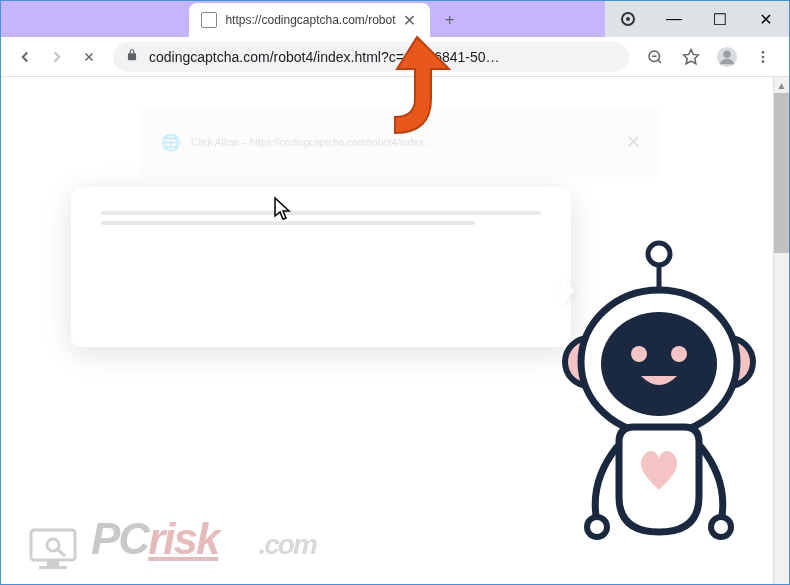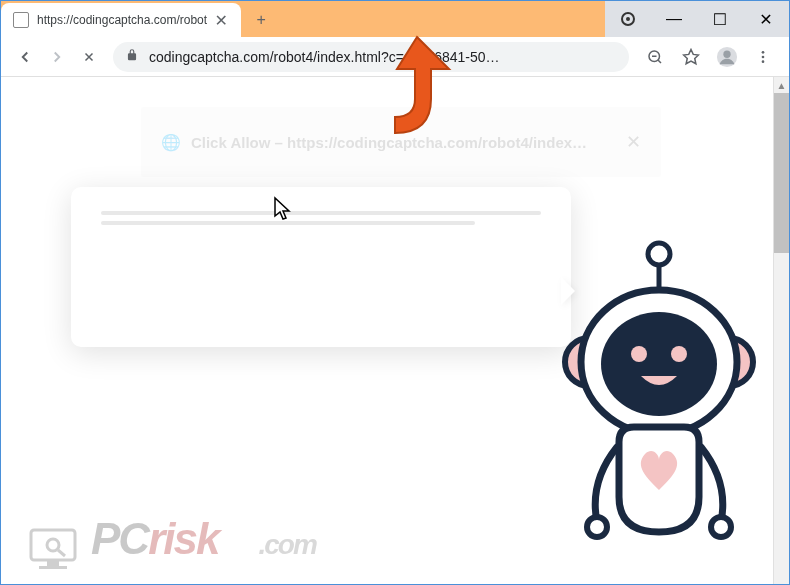--- a/index.html
+++ b/index.html
@@ -1,18 +1,18 @@
 <!DOCTYPE html>
 <html><head>
   <meta charset="utf-8">
   <style>
     * { margin: 0; padding: 0; box-sizing: border-box; }
     body { font-family: Arial, sans-serif; background: #fff; width: 790px; height: 585px; position: relative; overflow: hidden; border: 1px solid #4a90d9; }
     
-    .tab-strip { height: 36px; background: #fdba74; display: flex; align-items: flex-end; position: absolute; top: 0; left: 0; right: 145px; }
+    .tab-strip { height: 36px; background: #c4b5fd; display: flex; align-items: flex-end; padding-left: 8px; position: absolute; top: 0; left: 0; right: 145px; justify-content: center; }
     .tab { background: #fff; height: 34px; display: flex; align-items: center; padding: 0 12px; border-radius: 8px 8px 0 0; min-width: 240px; max-width: 260px; position: relative; }
     .tab-favicon { width: 16px; height: 16px; margin-right: 8px; border: 1px solid #888; border-radius: 2px; }
     .tab-title { flex: 1; font-size: 12px; color: #3c4043; white-space: nowrap; overflow: hidden; text-overflow: ellipsis; }
     .tab-close { width: 16px; height: 16px; display: flex; align-items: center; justify-content: center; color: #5f6368; margin-left: 6px; }
     .new-tab { width: 28px; height: 28px; display: flex; align-items: center; justify-content: center; color: #5f6368; margin-left: 6px; margin-bottom: 3px; }
     
     .window-controls { position: absolute; top: 0; right: 0; height: 36px; display: flex; background: #dee1e6; }
     .wc-btn { width: 46px; height: 36px; display: flex; align-items: center; justify-content: center; }
     .odot { width: 14px; height: 14px; border: 2px solid #333; border-radius: 50%; position: relative; }
     .odot::after { content: ''; position: absolute; width: 4px; height: 4px; background: #333; border-radius: 50%; top: 3px; left: 3px; }
@@ -21,38 +21,38 @@
     .nav-btn { width: 32px; height: 32px; display: flex; align-items: center; justify-content: center; color: #5f6368; border-radius: 50%; }
     .nav-btn.disabled { color: #bdc1c6; }
     .omnibox { flex: 1; height: 30px; background: #f1f3f4; border-radius: 15px; display: flex; align-items: center; padding: 0 12px; margin: 0 8px; }
     .lock-icon { color: #5f6368; margin-right: 10px; }
     .url-text { flex: 1; font-size: 14px; color: #202124; white-space: nowrap; overflow: hidden; }
     .toolbar-icon { width: 32px; height: 32px; display: flex; align-items: center; justify-content: center; color: #5f6368; margin: 0 2px; }
     
     .content { position: relative; height: calc(100% - 76px); background: #fff; overflow: hidden; }
     
     .ghost-dialog { position: absolute; top: 30px; left: 140px; width: 520px; height: 70px; background: #f5f5f5; opacity: 0.25; border-radius: 3px; display: flex; align-items: center; padding: 0 20px; color: #888; }
-    .ghost-title { font-size: 15px; font-weight: bold; flex: 1; }
+    .ghost-title { font-size: 10px; font-weight: normal; flex: 1; }
     .ghost-close { font-size: 18px; }
     
     .speech-bubble { position: absolute; top: 110px; left: 70px; width: 500px; height: 160px; background: #fff; border-radius: 10px; box-shadow: 0 6px 30px rgba(0,0,0,0.12); }
     .speech-bubble::after { content: ''; position: absolute; right: -18px; top: 90px; border: 14px solid transparent; border-left-color: #fff; filter: drop-shadow(2px 2px 3px rgba(0,0,0,0.06)); }
     .bubble-lines { padding: 24px 30px; }
     .bline { height: 4px; background: #e8e8e8; margin-bottom: 6px; border-radius: 2px; }
     .bline.short { width: 85%; }
     
     .arrow-overlay { position: absolute; top: 28px; left: 376px; z-index: 100; }
     
     .cursor-overlay { position: absolute; top: 195px; left: 272px; z-index: 50; }
     
     .robot { position: absolute; right: 30px; top: 155px; width: 200px; height: 340px; }
     
     .watermark { position: absolute; bottom: 12px; left: 20px; font-size: 44px; font-weight: bold; font-style: italic; color: rgba(130,130,130,0.3); letter-spacing: -2px; z-index: 5; }
     .watermark .pc { color: rgba(100,100,100,0.35); }
-    .watermark .risk { color: rgba(180,60,60,0.35); }
+    .watermark .risk { color: rgba(180,60,60,0.35); text-decoration: underline; }
     .watermark .com { font-size: 28px; margin-left: 40px; }
     
     .scrollbar { position: absolute; right: 0; top: 76px; bottom: 0; width: 16px; background: #f1f1f1; border-left: 1px solid #e0e0e0; }
     .scrollbar-thumb { width: 100%; height: 160px; background: #c1c1c1; border-radius: 0; }
     .scrollbar-arrow { height: 16px; display: flex; align-items: center; justify-content: center; color: #888; font-size: 10px; }
   </style>
 </head>
 <body>
 
 <div class="tab-strip">

